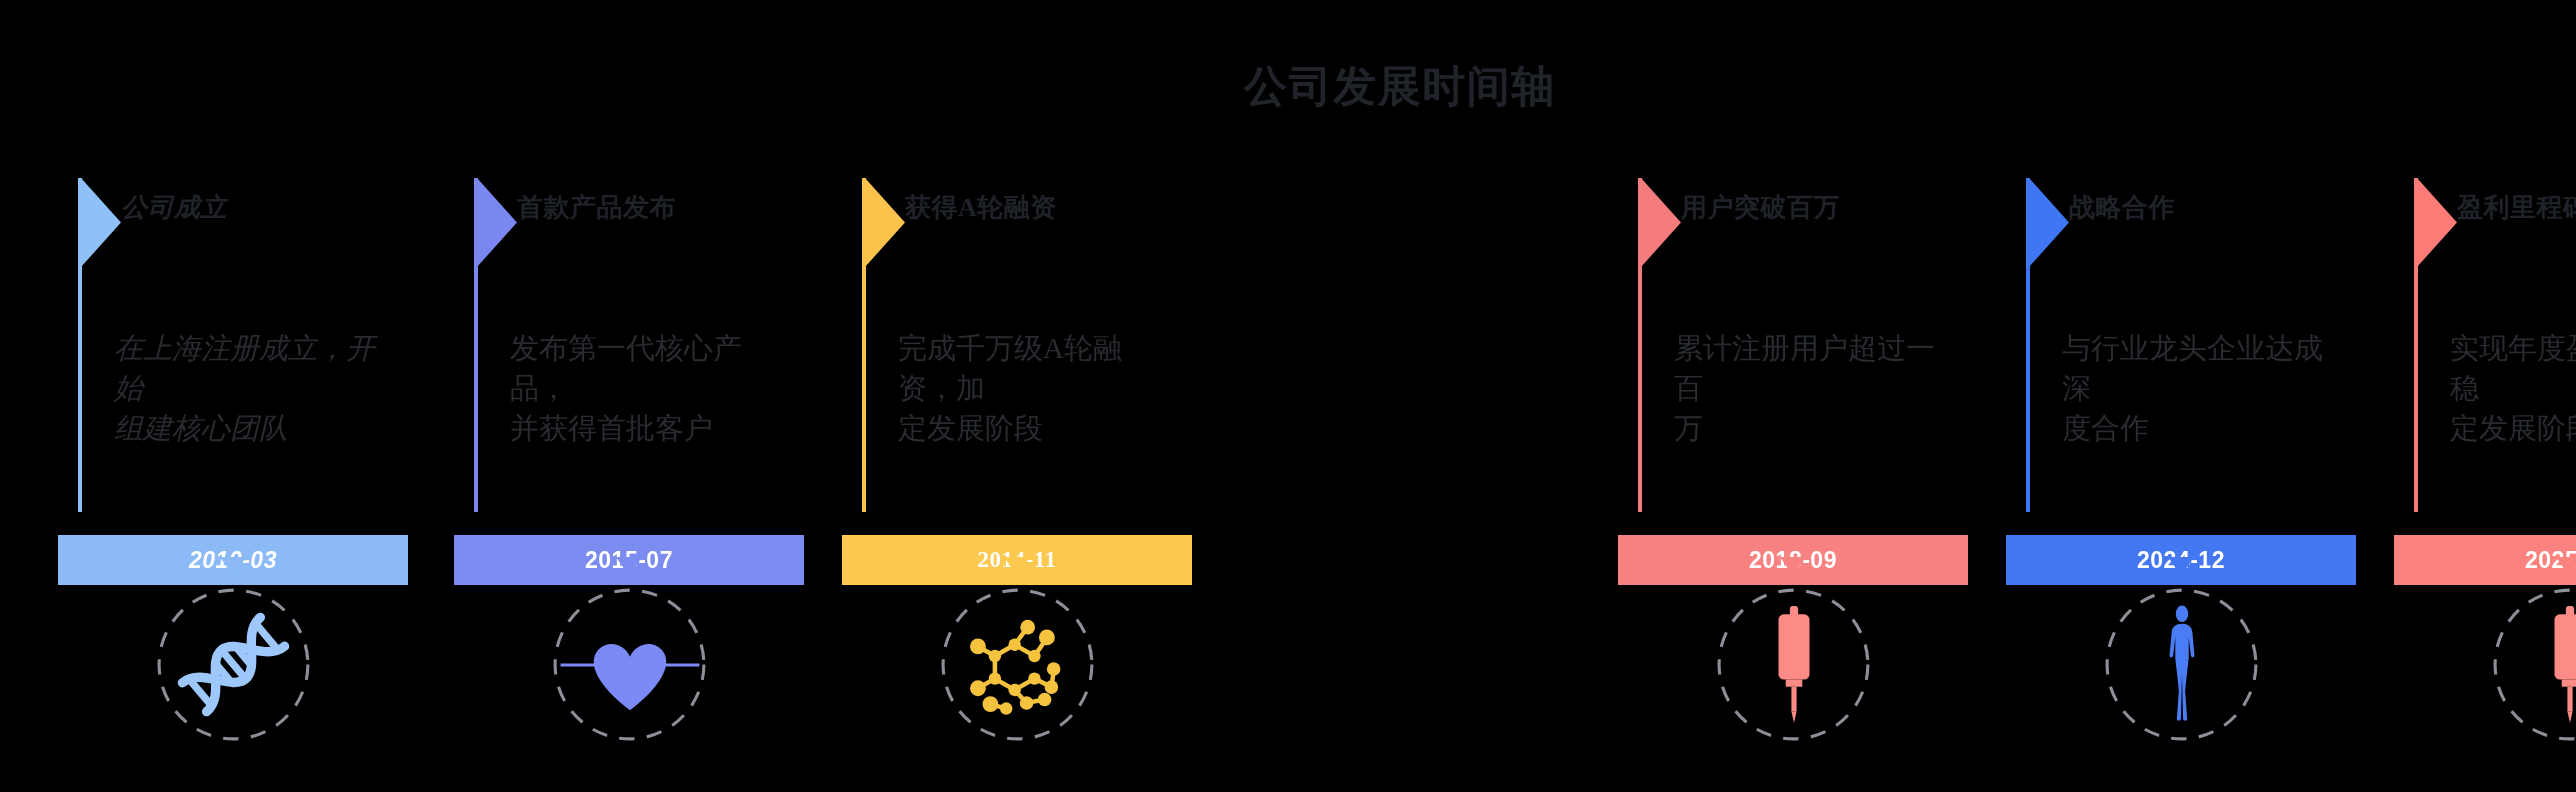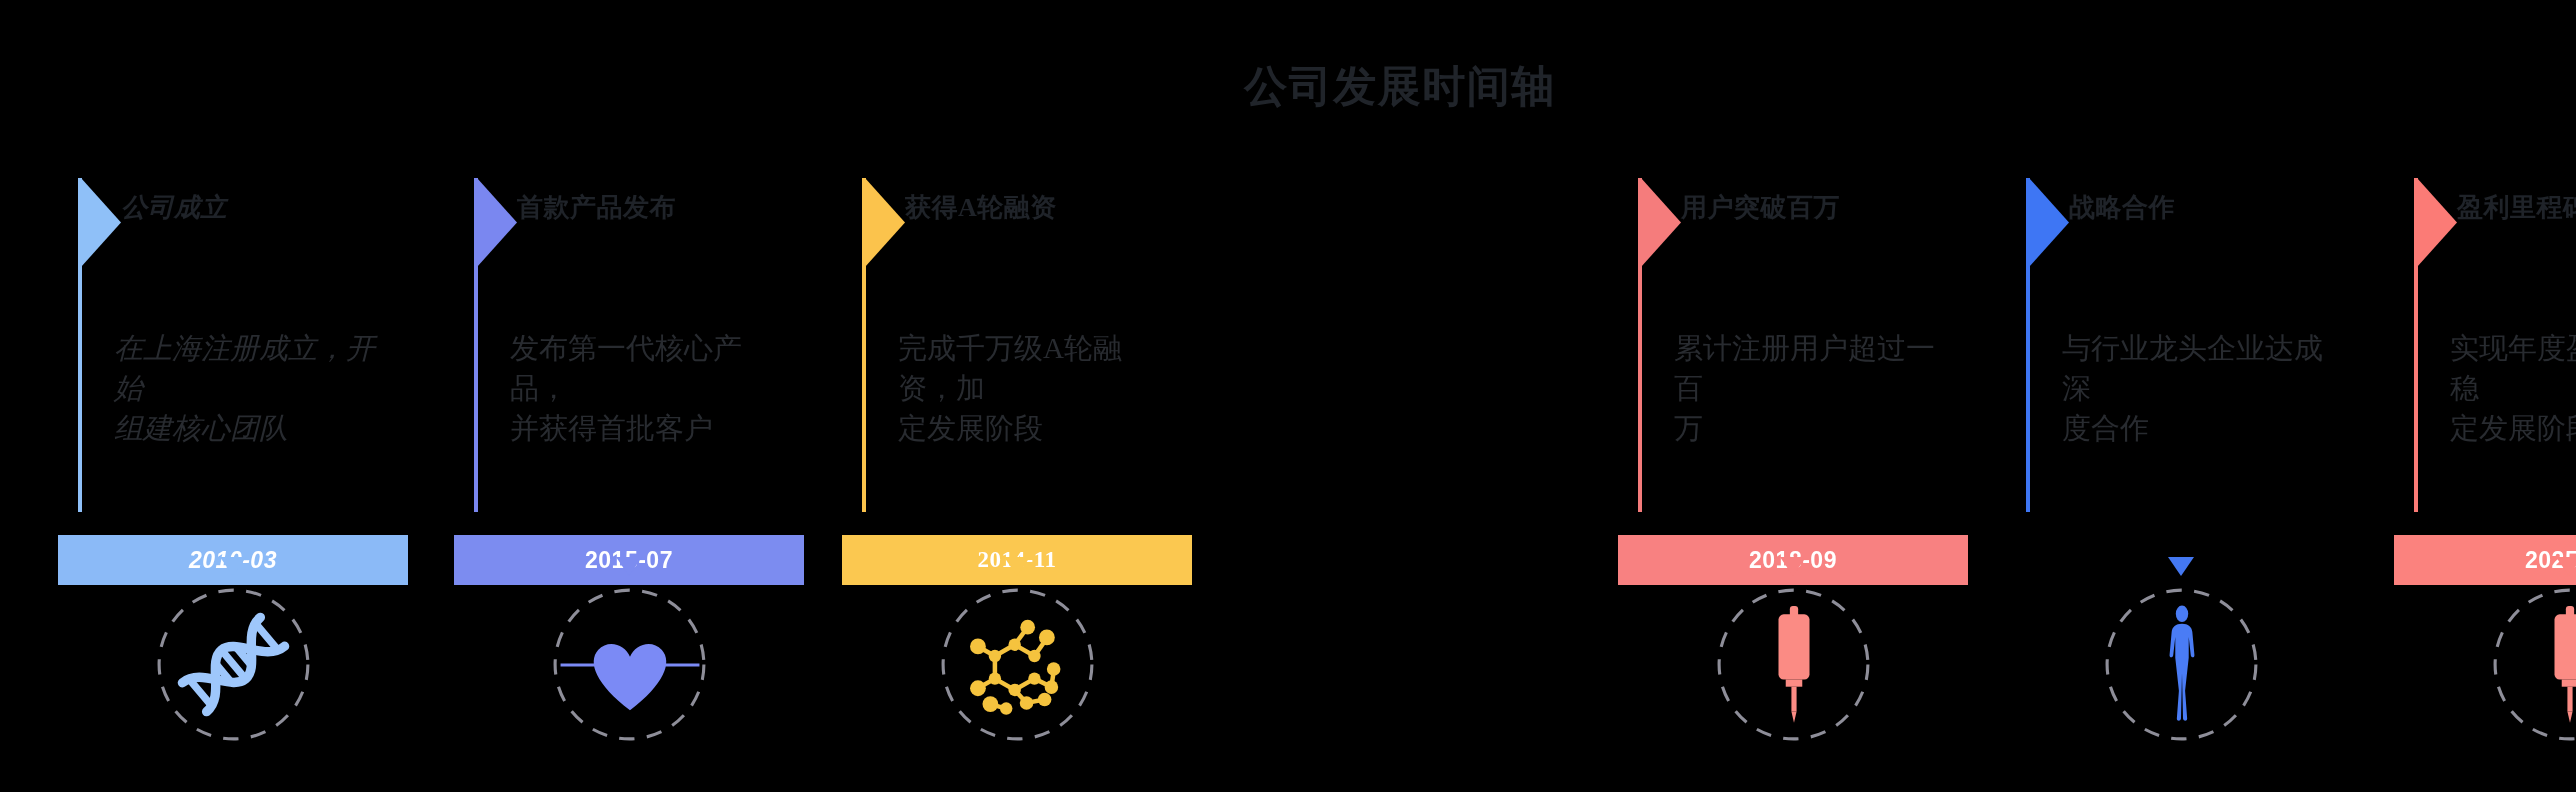--- a/index.html
+++ b/index.html
@@ -194,20 +194,21 @@
       </svg>
     </div>
   </div>
 
   <div class="item" style="left: 2006px; --c: #3e76f4; --bar: #4478f2; --icon: #4a7cf5;">
     <div class="pole"></div>
     <div class="flag"></div>
     <div class="item-title">战略合作</div>
     <div class="item-desc">与行业龙头企业达成深
 度合作</div>
+    <div class="bar">2024-12</div>
     <div class="bar-pointer"></div>
     <div class="badge">
       <svg class="ring" width="155" height="155" viewBox="0 0 300 300">
         <circle cx="150" cy="150" r="144" fill="none" stroke="var(--dash)" stroke-width="6" stroke-dasharray="30 24"></circle>
       </svg>
       <svg class="glyph" width="62" height="124" viewBox="0 0 120 240">
         <ellipse cx="60" cy="21" rx="12" ry="16" fill="var(--icon)"></ellipse>
         <path fill="var(--icon)" d="M60,40 C48,40 41,46 40,56 L36,100 C35,106 42,107 43,101 L47,66 L47,106 L54,170 L50,224 C50,229 57,229 58,224 L60,136 L62,224 C63,229 70,229 70,224 L66,170 L73,106 L73,66 L77,101 C78,107 85,106 84,100 L80,56 C79,46 72,40 60,40 Z"></path>
       </svg>
     </div>

